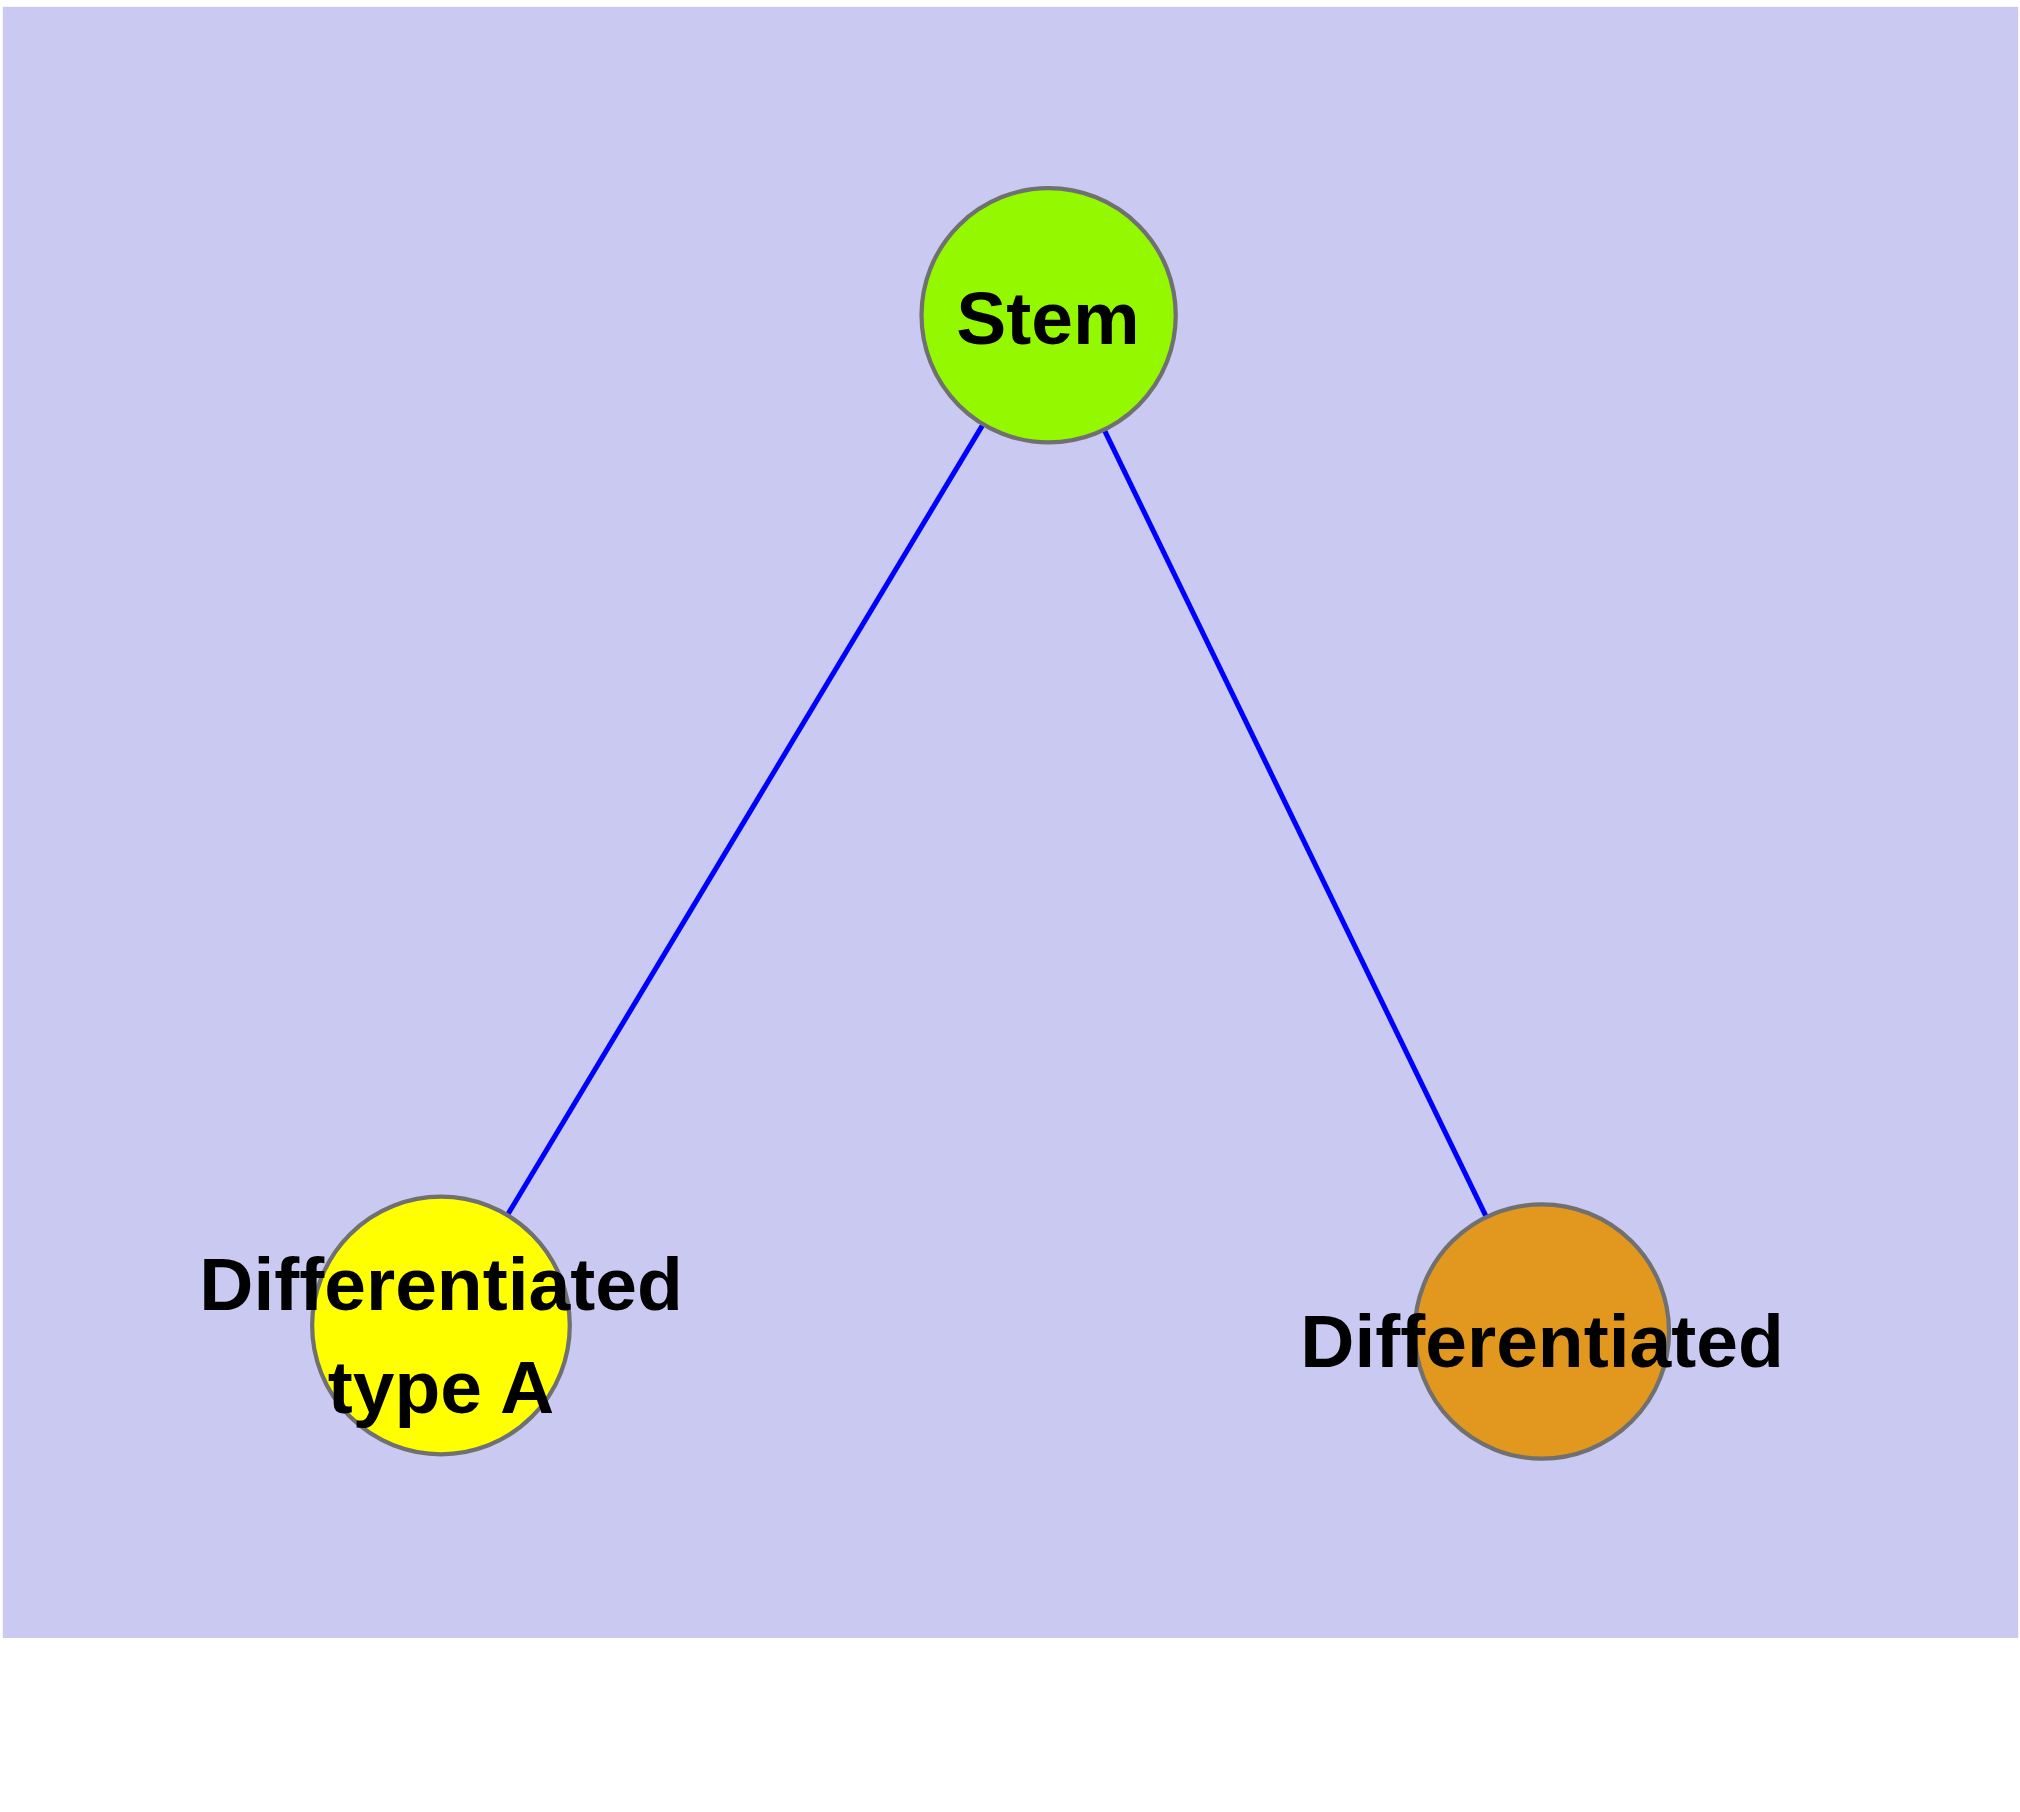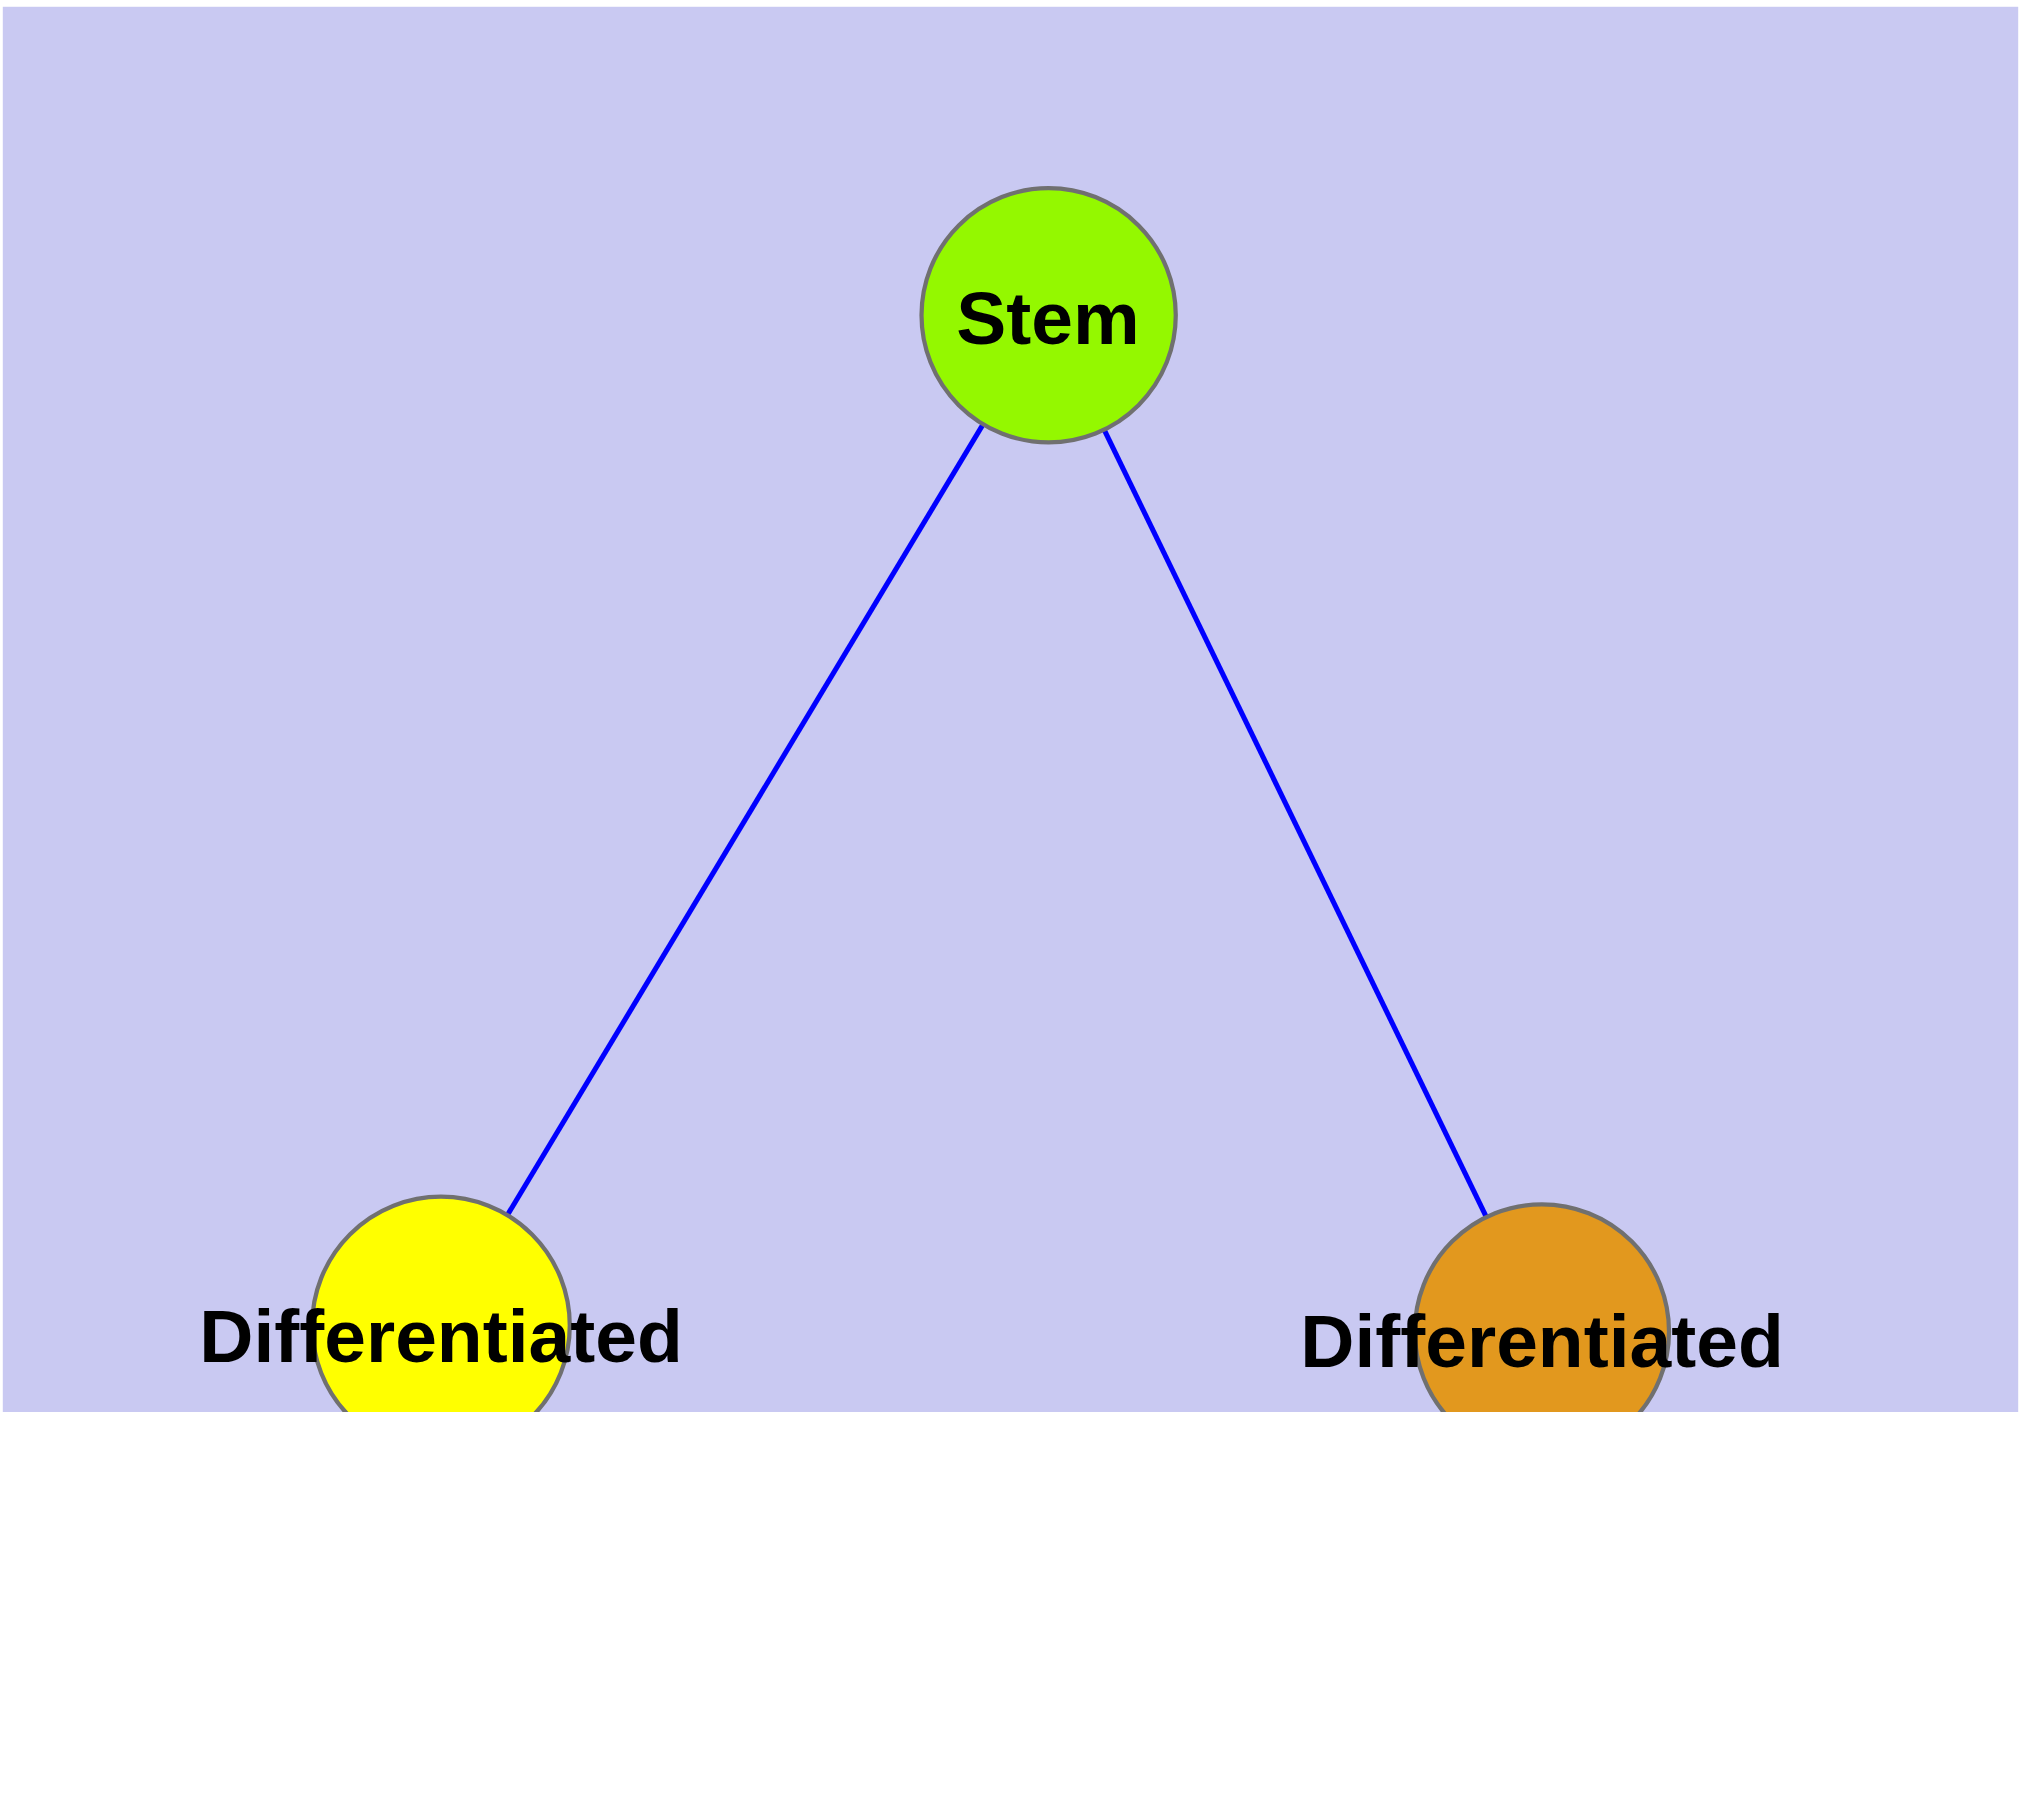--- a/index.html
+++ b/index.html
@@ -4,21 +4,21 @@
 <style>
   html, body {
     margin: 0;
     padding: 0;
     background: #ffffff;
     font-family: "Liberation Sans", "DejaVu Sans", sans-serif;
   }
   #stage {
     position: relative;
     width: 2021px;
-    height: 1412px;
+    height: 1638px;
     overflow: hidden;
     background: #ffffff;
   }
   #graph-svg {
     position: absolute;
     left: 0;
     top: 0;
     display: block;
   }
   .edge {
@@ -57,20 +57,21 @@
     <circle cx="520" cy="1564" r="152" class="node-circle" fill="#ffff00" stroke="#707070"></circle>
     <circle cx="1819" cy="1571" r="150" class="node-circle" fill="#e2981e" stroke="#707070"></circle>
   </svg>
 
   <div class="node-label" style="left:1048px; top:318px;">
     <span class="label-line">Stem</span>
   </div>
 
   <div class="node-label" style="left:441px; top:1336px;">
     <span class="label-line">Differentiated</span>
+    <span class="label-line">type A</span>
   </div>
 
   <div class="node-label" style="left:1542px; top:1341px;">
     <span class="label-line">Differentiated</span>
   </div>
 
 </div>
 
 
 </body></html>

